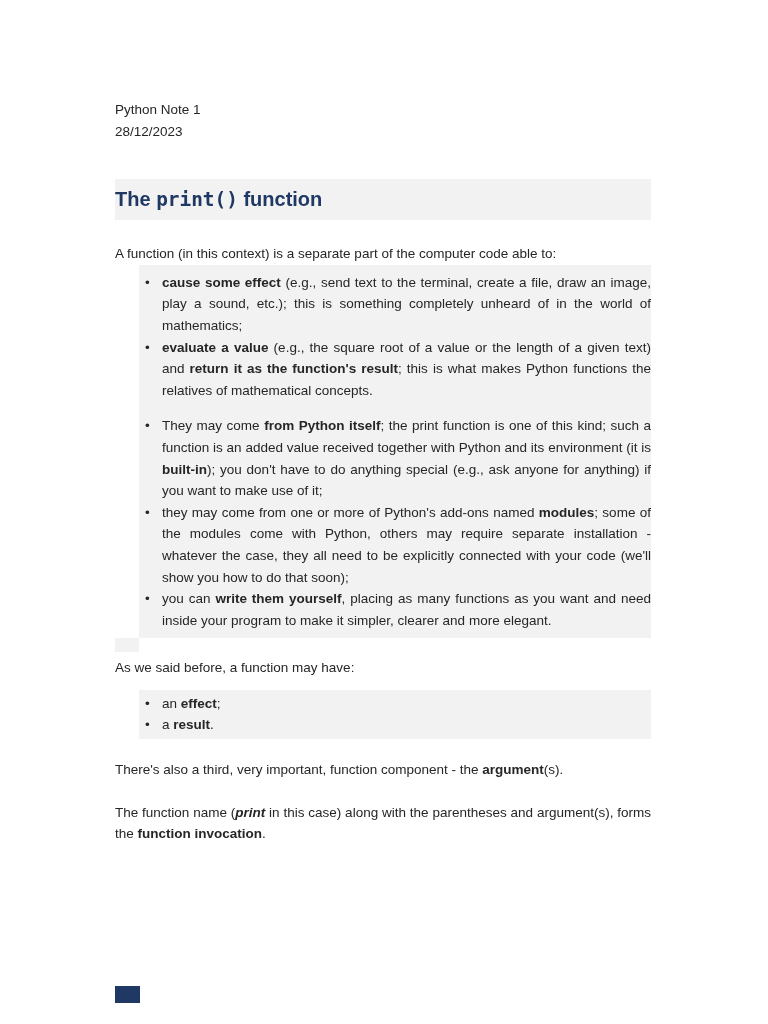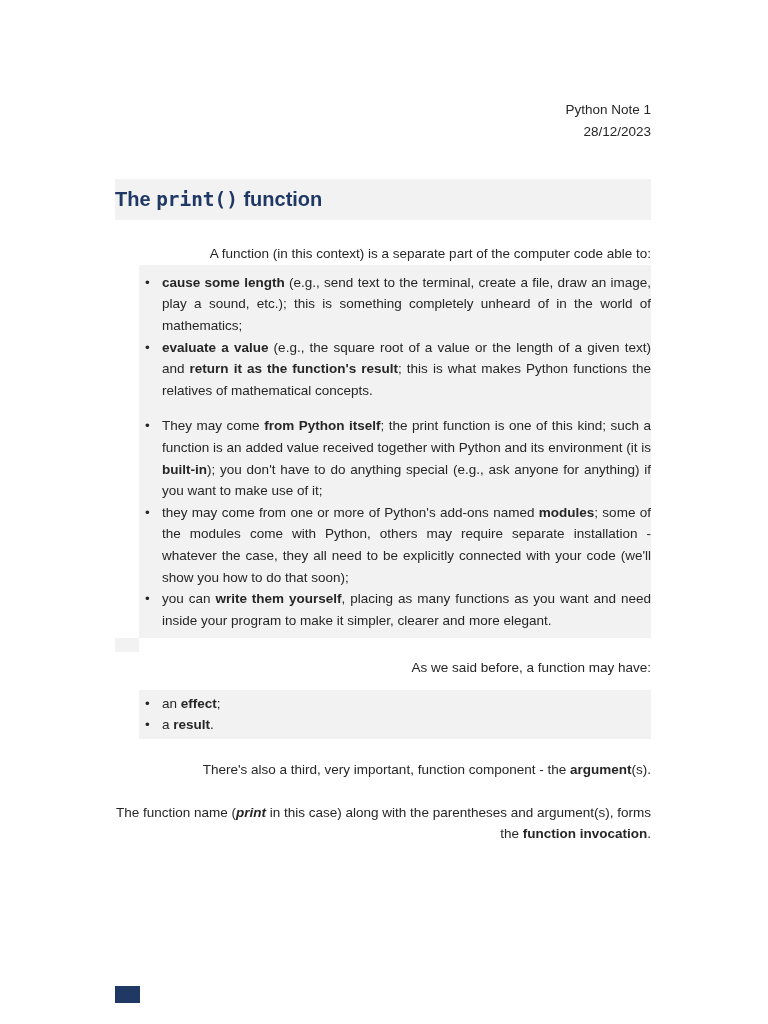--- a/index.html
+++ b/index.html
@@ -7,41 +7,41 @@
   body {
     width: 768px;
     height: 1024px;
     position: relative;
     overflow: hidden;
     font-family: "Liberation Sans", "DejaVu Sans", sans-serif;
     color: var(--text, #262626);
   }
   .page { padding: 99px 117px 0 115px; }
 
-  .meta-line { font-size: 13.5px; line-height: 21.6px; text-align: right; }
+  .meta-line { font-size: 13.5px; line-height: 21.6px; }
 
   h1.band {
     margin-top: 37px;
     background: var(--heading-band, #f2f2f2);
     color: var(--heading, #1f3864);
     font-size: 20px;
     line-height: 24px;
     font-weight: bold;
     padding: 8px 0 8px 0;
   }
   h1.band .m {
     font-family: "DejaVu Sans Mono", "Liberation Mono", monospace;
     font-size: 0.97em;
   }
 
-  p.body-p { font-size: 13.5px; line-height: 21.6px; text-align: right; }
+  p.body-p { font-size: 13.5px; line-height: 21.6px; }
   .p1 { margin-top: 23px; }
   .p2 { margin-top: 25px; }
   .p3 { margin-top: 5px; }
-  .p4 { margin-top: 20px; margin-left: 16px; }
+  .p4 { margin-top: 20px; }
   .p5 { margin-top: 21px; text-align: justify; }
 
   .b { font-weight: bold; }
   .i { font-style: italic; }
 
   ul.hl {
     list-style: none;
     background: var(--highlight, #f2f2f2);
     margin-left: 24px;
     padding: 7px 0 7px 0;
@@ -83,21 +83,21 @@
   <div class="meta">
     <div class="meta-line">Python Note 1</div>
     <div class="meta-line">28/12/2023</div>
   </div>
 
   <h1 class="band"><span class="b">The </span><span class="b m">print()</span><span class="b"> function</span></h1>
 
   <p class="body-p p1"><span>A function (in this context) is a separate part of the computer code able to:</span></p>
 
   <ul class="hl list1">
-    <li><span class="bullet">•</span><span class="b">cause some length</span><span> (e.g., send text to the terminal, create a file, draw an image, play a sound, etc.); this is something completely unheard of in the world of mathematics;</span></li>
+    <li><span class="bullet">•</span><span class="b">cause some effect</span><span> (e.g., send text to the terminal, create a file, draw an image, play a sound, etc.); this is something completely unheard of in the world of mathematics;</span></li>
     <li><span class="bullet">•</span><span class="b">evaluate a value</span><span> (e.g., the square root of a value or the length of a given text) and </span><span class="b">return it as the function's result</span><span>; this is what makes Python functions the relatives of mathematical concepts.</span></li>
   </ul>
 
 
   <ul class="hl list2">
     <li><span class="bullet">•</span><span>They may come </span><span class="b">from Python itself</span><span>; the print function is one of this kind; such a function is an added value received together with Python and its environment (it is </span><span class="b">built-in</span><span>); you don't have to do anything special (e.g., ask anyone for anything) if you want to make use of it;</span></li>
     <li><span class="bullet">•</span><span>they may come from one or more of Python's add-ons named </span><span class="b">modules</span><span>; some of the modules come with Python, others may require separate installation - whatever the case, they all need to be explicitly connected with your code (we'll show you how to do that soon);</span></li>
     <li><span class="bullet">•</span><span>you can </span><span class="b">write them yourself</span><span>, placing as many functions as you want and need inside your program to make it simpler, clearer and more elegant.</span></li>
   </ul>
 

